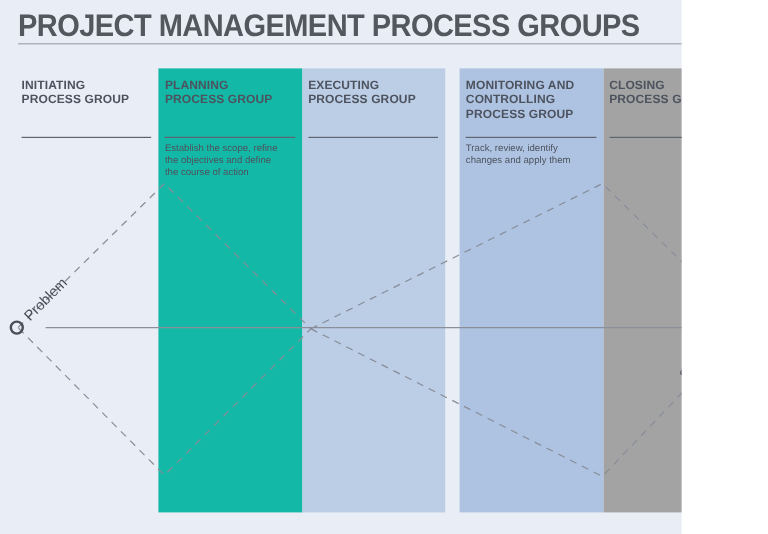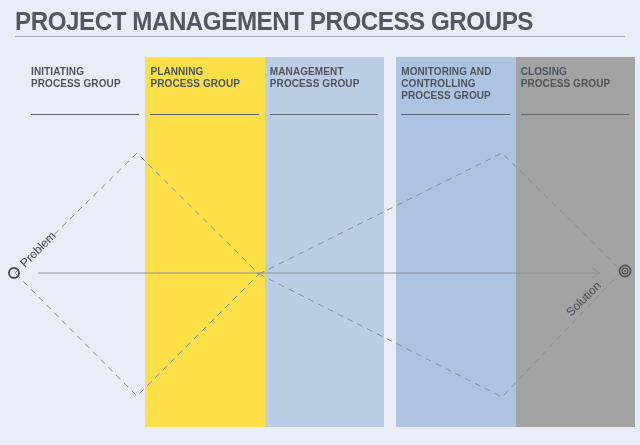--- a/index.html
+++ b/index.html
@@ -1,35 +1,35 @@
 <!DOCTYPE html>
 <html><head>
 <meta charset="utf-8">
 <style>
   html,body { margin:0; padding:0; }
   body { font-family: "Liberation Sans", sans-serif; }
   .page {
     position: relative;
-    width: 640px; height: 445px;
+    width: 568px; height: 445px;
     background: #e9edf6;
     overflow: hidden;
   }
   .title {
     position: absolute; left: 15px; top: 6px;
     font-size: 26px; font-weight: bold; color: #53575e;
     letter-spacing: -0.5px; white-space: nowrap;
     transform: scaleX(0.93); transform-origin: left top;
   }
   .title-rule {
     position: absolute; left: 15px; top: 36px;
     width: 610px; height: 0;
     border-top: 1px solid #a0a6b1;
   }
   .columns {
-    position: absolute; left: 26px; top: 57px;
+    position: absolute; left: 13px; top: 57px;
     width: 609px; height: 370px;
     display: flex;
     align-items: flex-end;
   }
   .col {
     width: 121.8px; height: 100%;
     box-sizing: border-box;
     padding: 9px 6px 0 5px;
   }
   .col-header {
@@ -69,37 +69,42 @@
   <div class="title-rule"></div>
 
   <div class="columns">
 
     <div class="col" style="background: transparent;">
       <div class="col-header">INITIATING
 PROCESS GROUP</div>
       <div class="col-rule"></div>
     </div>
 
-    <div class="col" style="background: #fde047;">
+    <div class="col" style="background: #14b8a6;">
       <div class="col-header">PLANNING
 PROCESS GROUP</div>
       <div class="col-rule"></div>
+      <div class="col-desc">Establish the scope, refine
+the objectives and define
+the course of action</div>
     </div>
 
     <div class="col" style="background: rgb(188, 205, 230);">
-      <div class="col-header">MANAGEMENT
+      <div class="col-header">EXECUTING
 PROCESS GROUP</div>
       <div class="col-rule"></div>
     </div>
 
     <div class="col" style="background: rgb(174, 195, 226); margin-left: 12px;">
       <div class="col-header">MONITORING AND
 CONTROLLING
 PROCESS GROUP</div>
       <div class="col-rule"></div>
+      <div class="col-desc">Track, review, identify
+changes and apply them</div>
     </div>
 
     <div class="col" style="background: #a3a3a3;">
       <div class="col-header">CLOSING
 PROCESS GROUP</div>
       <div class="col-rule"></div>
     </div>
 
   </div>
 

